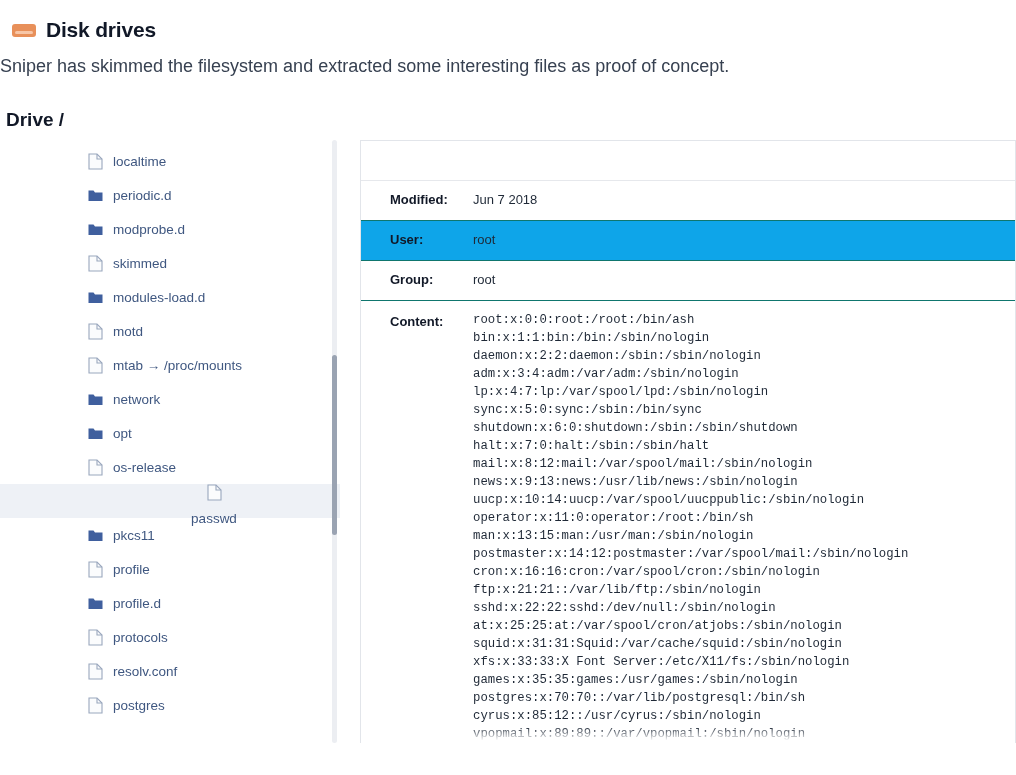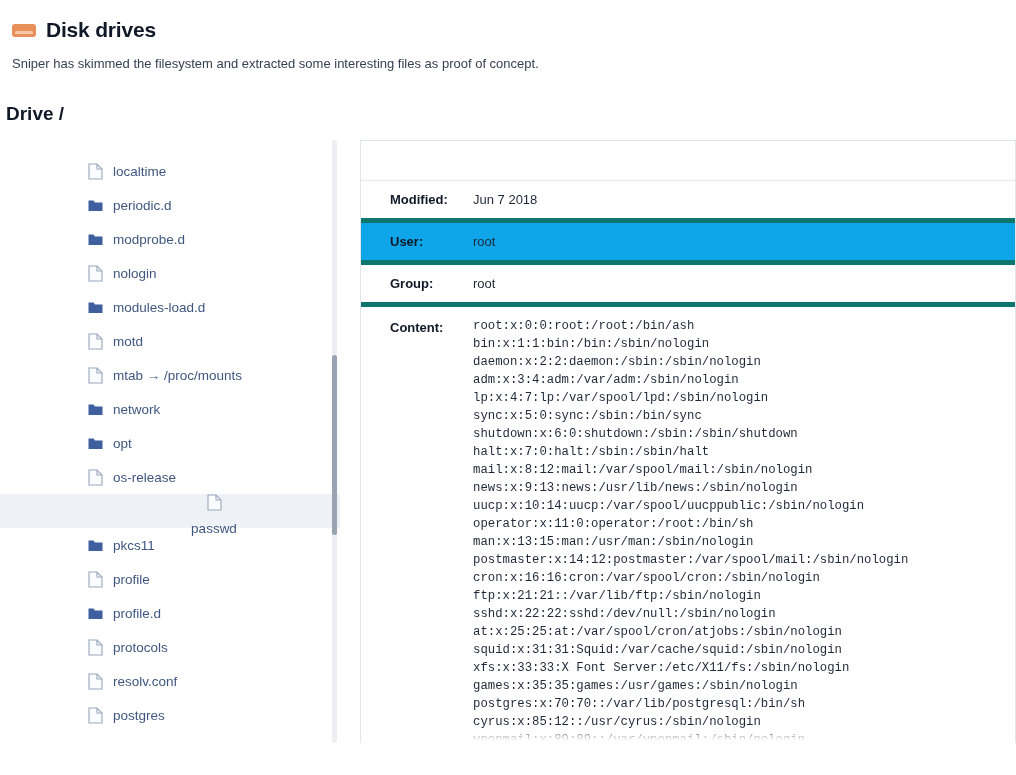--- a/index.html
+++ b/index.html
@@ -26,41 +26,41 @@
     background: #e8905a; border-radius: 3px;
   }
   .drive-icon .slot {
     position: absolute; left: 3px; top: 9px; width: 18px; height: 3px;
     background: #f7c6a7; border-radius: 2px;
   }
   .page-title {
     font-size: 21px; font-weight: bold; color: #111827; letter-spacing: -0.2px;
   }
   .page-desc {
-    margin: 14px 0 0 12px; font-size: 13px; color: #374151;
+    margin: 14px 0 0 0; font-size: 18px; color: #374151;
   }
   .drive-label {
     margin: 32px 0 0 6px; font-size: 19px; font-weight: bold; color: #111827;
   }
 
   
   .split {
     position: absolute; left: 0; top: 140px; width: 1016px; height: 635px;
     display: flex;
   }
 
   
   .tree-wrap {
     position: relative;
     width: 340px; height: 603px;
     overflow: hidden;
     flex: none;
   }
   .tree {
-    position: absolute; left: 0; top: 14px; right: 0; text-align: center;
+    position: absolute; left: 0; top: 4px; right: 0; text-align: center;
   }
   .tree-item {
     display: flex; align-items: center; gap: 10px;
     height: 34px; padding-left: 88px;
     font-size: 13.5px; color: #3f5780;
     white-space: nowrap;
   }
   .tree-item.selected { background: #eef1f6; flex-direction: column; }
   .tree-item .label { color: #3f5780; }
   .tree-item.selected .label { color: #2f4karma; }
@@ -85,21 +85,21 @@
     width: 656px;
     height: 603px;
     background: #ffffff;
     border: 1px solid #e2e5ea;
     border-bottom: none;
     overflow: hidden;
     flex: none;
   }
   .detail-row {
     display: flex;
-    border-bottom: 5px solid #0f766e;
+    border-bottom: 1px solid #0f766e;
     min-height: 40px;
   }
   .detail-row.partial { height: 14px; border-bottom: 1px solid #e6e8ec; }
   .detail-row .key {
     width: 106px; flex: none;
     padding: 11px 0 11px 29px;
     font-size: 13px; font-weight: bold; color: #111827;
   }
   .detail-row .val {
     padding: 11px 12px 11px 6px;
@@ -172,21 +172,21 @@
             </span>
             <span class="label">modprobe.d</span>
           </div>
           <div class="tree-item">
             <span class="ico file">
               <svg width="15" height="17" viewBox="0 0 15 17">
                 <path d="M1 1h8l5 5v10H1z" fill="#fbfcfd" stroke="#9aa7bd" stroke-width="1.1"></path>
                 <path d="M9 1v5h5" fill="none" stroke="#9aa7bd" stroke-width="1.1"></path>
               </svg>
             </span>
-            <span class="label">nologin</span>
+            <span class="label">skimmed</span>
           </div>
           <div class="tree-item">
             <span class="ico folder">
               <svg width="15" height="17" viewBox="0 0 15 17">
                 <path d="M0.5 3.5h5l1.5 2h7.5v8.5H0.5z" fill="#3f5f9e"></path>
               </svg>
             </span>
             <span class="label">modules-load.d</span>
           </div>
           <div class="tree-item">

